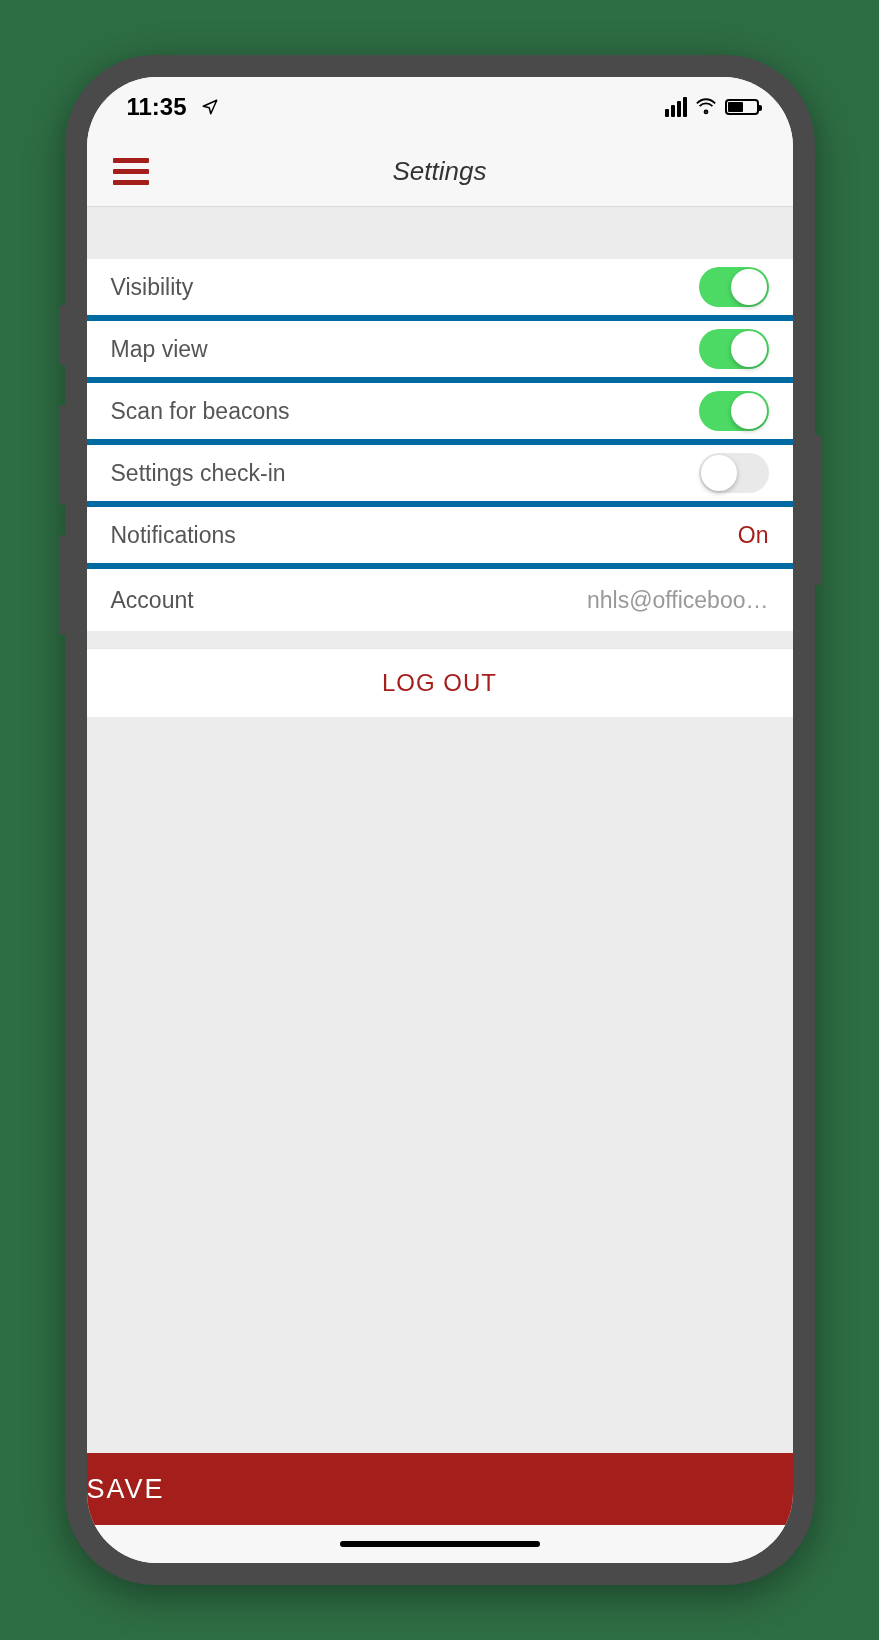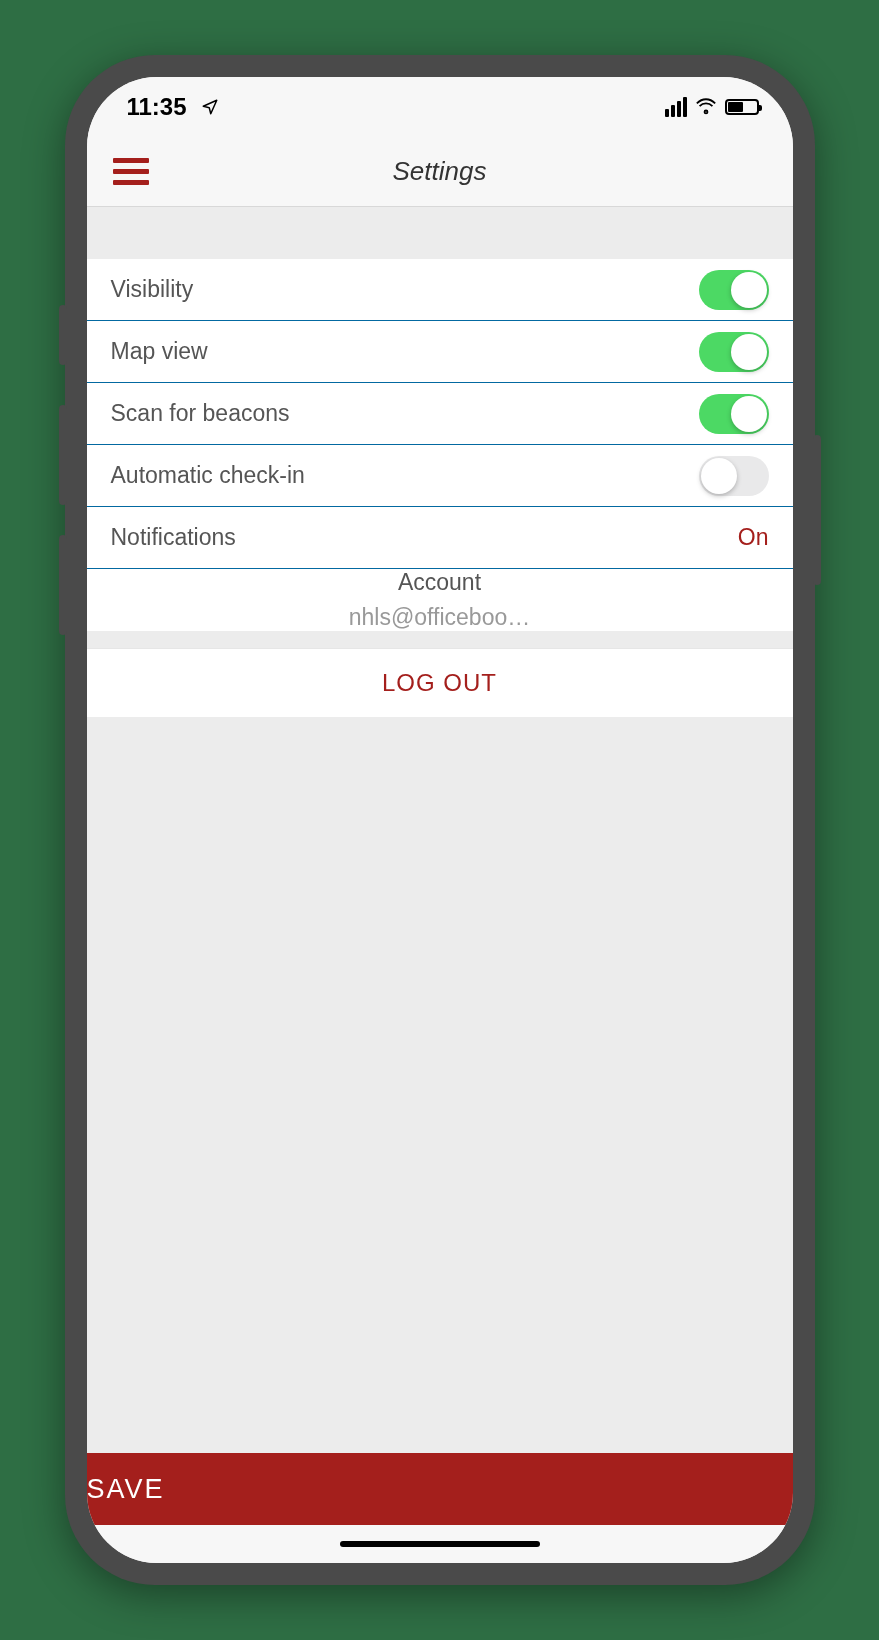--- a/index.html
+++ b/index.html
@@ -91,25 +91,25 @@
   .menu-btn span + span { margin-top: 6px; }
   .header-title {
     flex:1; text-align:center; font-size: 26px; color:#333; font-weight:400;
   }
   .section-gap { height: 52px; background:#ececec; }
   .list { background:#fff; }
   .row {
     display:flex; align-items:center; justify-content:space-between;
     padding: 0 24px;
     min-height: 62px;
-    border-bottom: 1px solid #0369a1;
+    border-bottom: 6px solid #0369a1;
     font-size: 23px;
     color: #555;
   }
-  .row:last-child { border-bottom: none; flex-direction: column; }
+  .row:last-child { border-bottom: none; }
   .row-value { color: #999; white-space: nowrap; overflow:hidden; text-overflow:ellipsis; max-width: 260px; text-align:center; }
   .row-value.red { color: #a41f1c; }
   .toggle {
     width: 70px; height: 40px; border-radius: 20px; position: relative; cursor:pointer;
   }
   .toggle.on { background: #4cd964; }
   .toggle.off { background: #e9e9ea; }
   .toggle .knob {
     position:absolute; top:2px; width:36px; height:36px; background:#fff; border-radius:50%; box-shadow: 0 2px 5px rgba(0,0,0,0.25);
   }
@@ -205,21 +205,21 @@
       </div>
 
       <div class="row">
         <span>Scan for beacons</span>
         <div class="toggle on">
             <div class="knob"></div>
           </div>
       </div>
 
       <div class="row">
-        <span>Automatic check-in</span>
+        <span>Settings check-in</span>
         <div class="toggle off">
             <div class="knob"></div>
           </div>
       </div>
 
       <div class="row">
         <span>Notifications</span>
         <span class="row-value red">On</span>
       </div>
 

